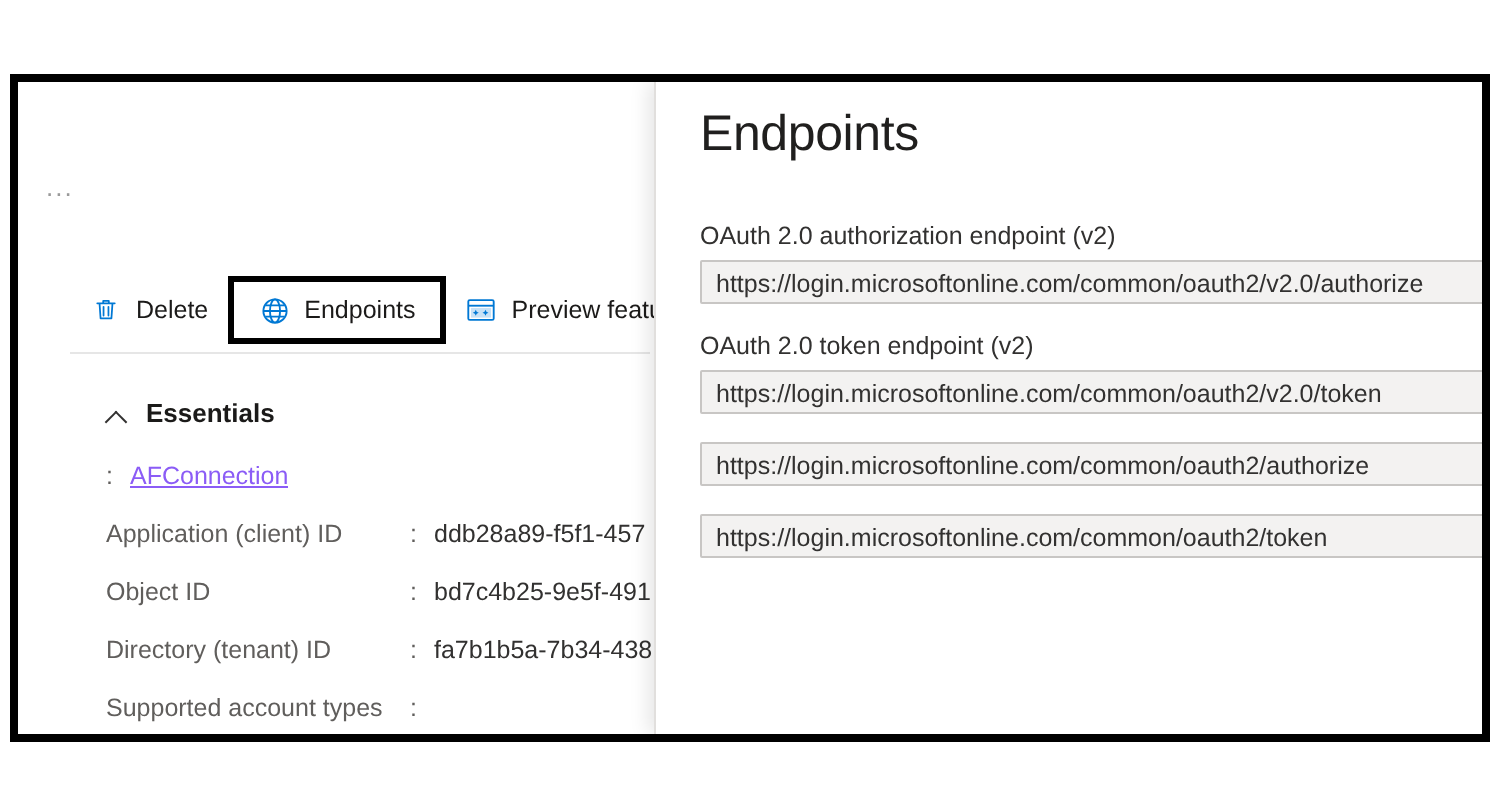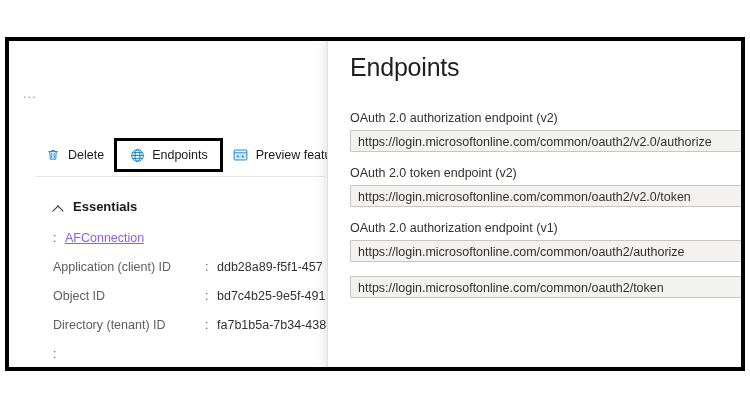--- a/index.html
+++ b/index.html
@@ -300,20 +300,21 @@
           <span class="prop-value">bd7c4b25-9e5f-491</span>
         </div>
 
         <div class="prop-row">
           <span class="prop-label">Directory (tenant) ID</span>
           <span class="prop-colon">:</span>
           <span class="prop-value">fa7b1b5a-7b34-438</span>
         </div>
 
         <div class="prop-row">
+          <span class="prop-label">Supported account types</span>
           <span class="prop-colon">:</span>
         </div>
 
       </div>
     </div>
 
     <div class="endpoints-panel">
 
       <div class="panel-title">Endpoints</div>
 
@@ -323,21 +324,20 @@
           <div class="field-label">OAuth 2.0 authorization endpoint (v2)</div>
           <div class="field-input">https://login.microsoftonline.com/common/oauth2/v2.0/authorize</div>
         </div>
 
         <div class="field">
           <div class="field-label">OAuth 2.0 token endpoint (v2)</div>
           <div class="field-input">https://login.microsoftonline.com/common/oauth2/v2.0/token</div>
         </div>
 
         <div class="field">
-          <div class="field-label">OAuth 2.0 authorization endpoint (v1)</div>
           <div class="field-input">https://login.microsoftonline.com/common/oauth2/authorize</div>
         </div>
 
         <div class="field">
           <div class="field-input">https://login.microsoftonline.com/common/oauth2/token</div>
         </div>
 
       </div>
     </div>
 

